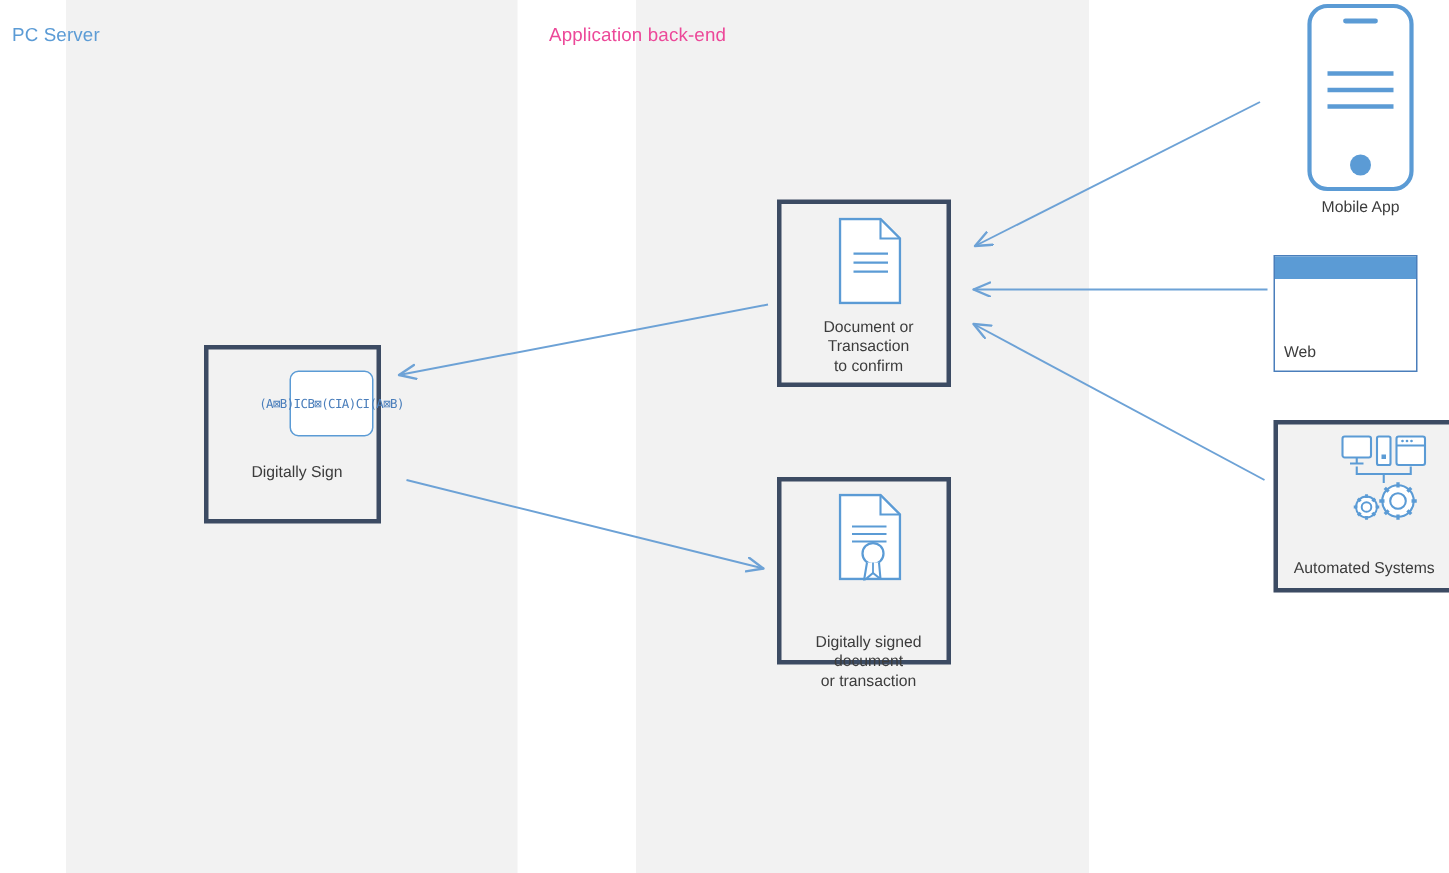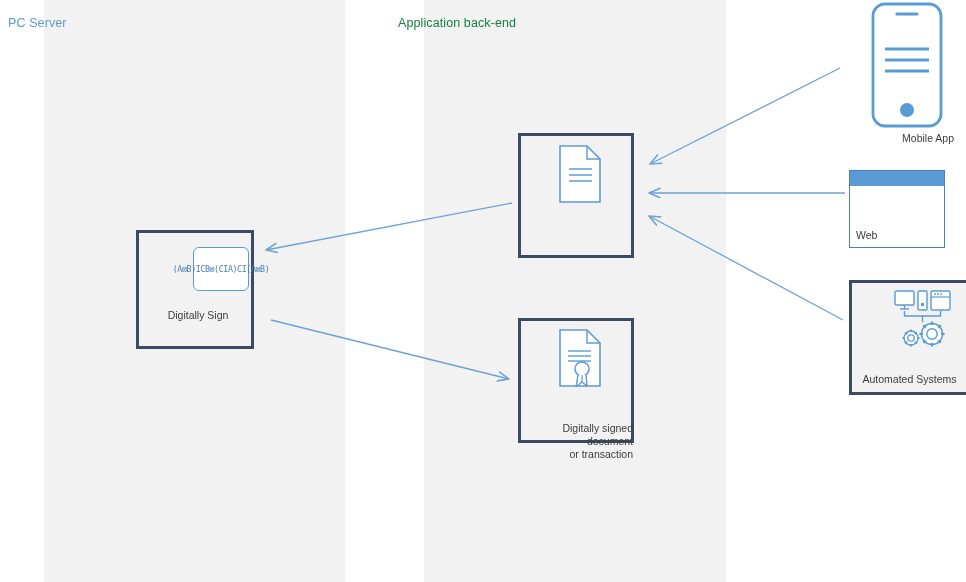--- a/index.html
+++ b/index.html
@@ -36,23 +36,23 @@
     font-size: 12.5px;
     letter-spacing: .1px;
     white-space: nowrap;
   }
   #label-pc-server {
     left: 8px;
     top: 16px;
     color: #5b9bd5;
   }
   #label-app-backend {
-    left: 398px;
+    left: 366px;
     top: 16px;
-    color: #15803d;
+    color: #ec4899;
   }
 
   
   #arrow-layer {
     position: absolute;
     left: 0;
     top: 0;
     width: 966px;
     height: 582px;
     pointer-events: none;
@@ -67,21 +67,21 @@
     align-items: center;
   }
   .node-dark {
     border: 3px solid #3c4b63;
     background: #f2f2f2;
   }
   .node-caption {
     font-size: 10.5px;
     line-height: 13px;
     color: #3c3c3c;
-    text-align: right;
+    text-align: center;
     white-space: pre-line;
   }
 
   
   #node-digitally-sign {
     left: 136px;
     top: 230px;
     width: 118px;
     height: 119px;
   }
@@ -277,20 +277,23 @@
   <div class="node node-dark" id="node-doc-confirm">
     <div class="doc-wrap">
       <svg width="42" height="58" viewBox="0 0 42 58" xmlns="http://www.w3.org/2000/svg">
         <path d="M1,1 H28 L41,14 V57 H1 Z" fill="#ffffff" stroke="#5b9bd5" stroke-width="1.6"></path>
         <path d="M28,1 V14 H41" fill="none" stroke="#5b9bd5" stroke-width="1.4"></path>
         <line x1="10" y1="24" x2="33" y2="24" stroke="#5b9bd5" stroke-width="1.5"></line>
         <line x1="10" y1="30" x2="33" y2="30" stroke="#5b9bd5" stroke-width="1.5"></line>
         <line x1="10" y1="36" x2="33" y2="36" stroke="#5b9bd5" stroke-width="1.5"></line>
       </svg>
     </div>
+    <div class="node-caption">Document or
+Transaction
+to confirm</div>
   </div>
 
   <div class="node node-dark" id="node-doc-signed">
     <div class="doc-wrap">
       <svg width="42" height="58" viewBox="0 0 42 58" xmlns="http://www.w3.org/2000/svg">
         <path d="M1,1 H28 L41,14 V57 H1 Z" fill="#ffffff" stroke="#5b9bd5" stroke-width="1.6"></path>
         <path d="M28,1 V14 H41" fill="none" stroke="#5b9bd5" stroke-width="1.4"></path>
         <line x1="9" y1="22" x2="32" y2="22" stroke="#5b9bd5" stroke-width="1.4"></line>
         <line x1="9" y1="27" x2="32" y2="27" stroke="#5b9bd5" stroke-width="1.4"></line>
         <line x1="9" y1="32" x2="32" y2="32" stroke="#5b9bd5" stroke-width="1.4"></line>

